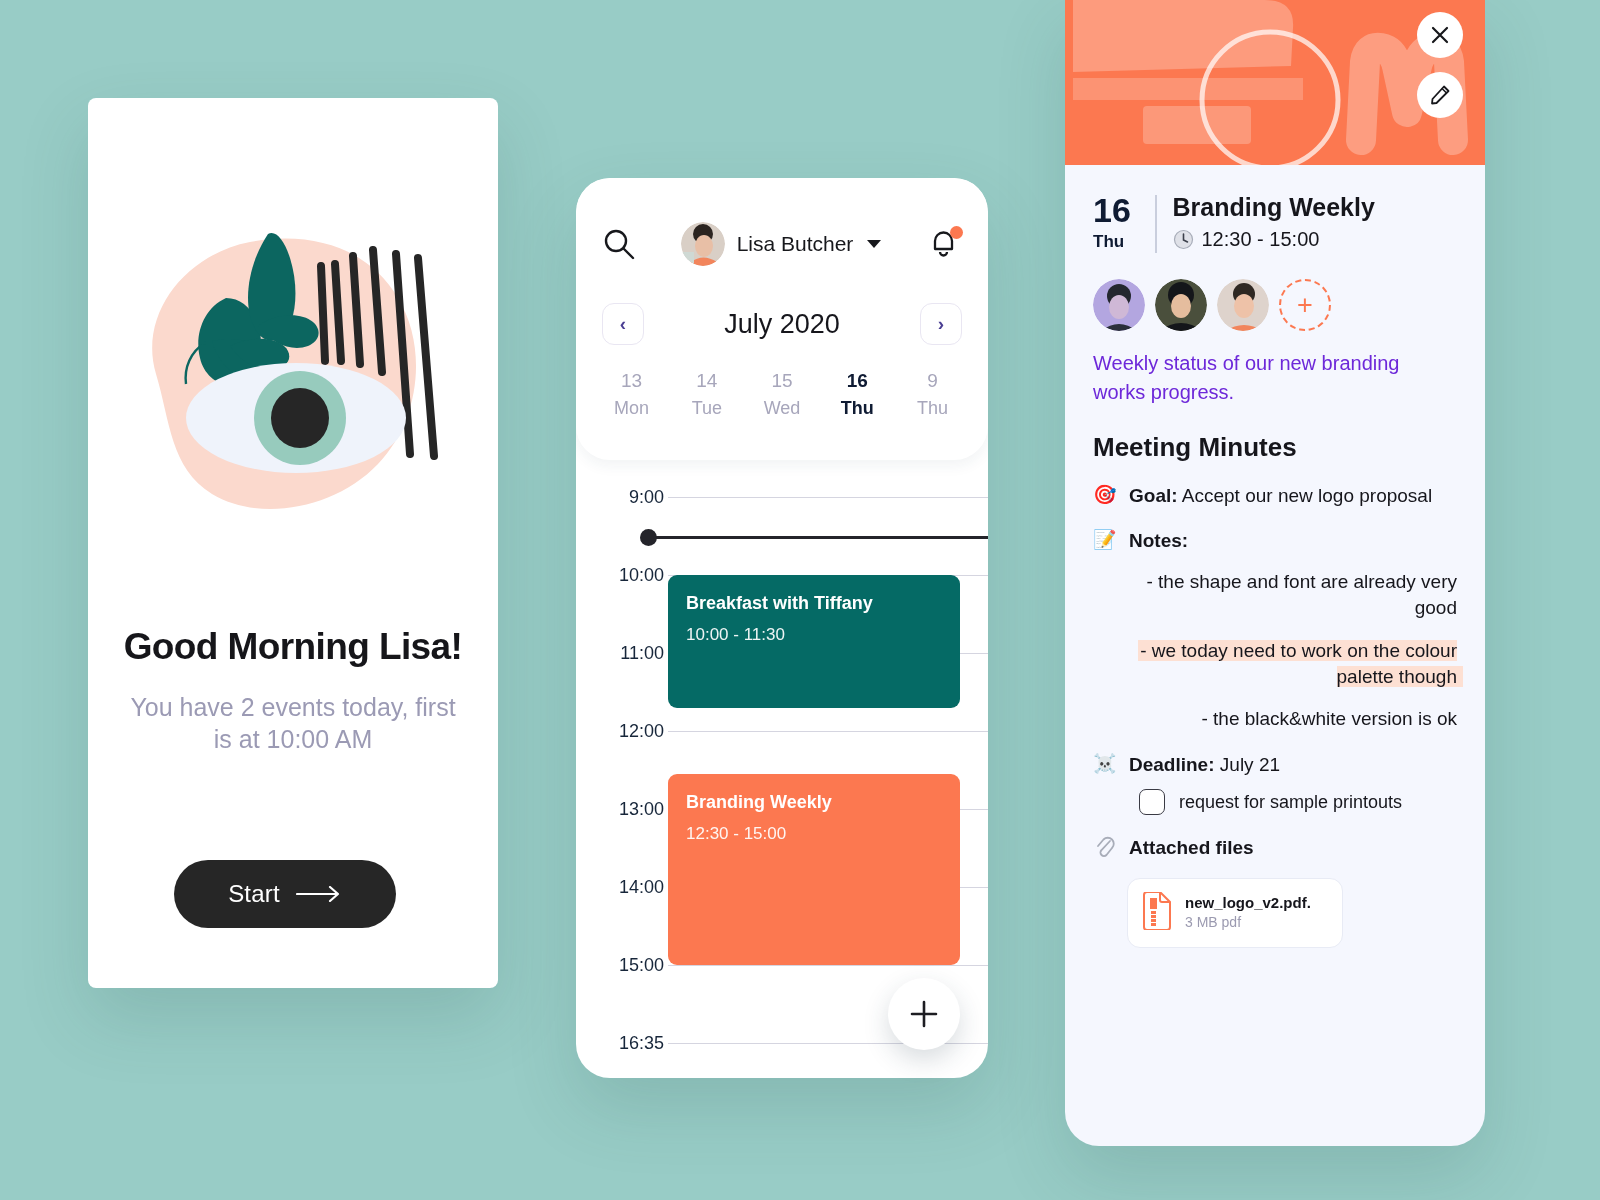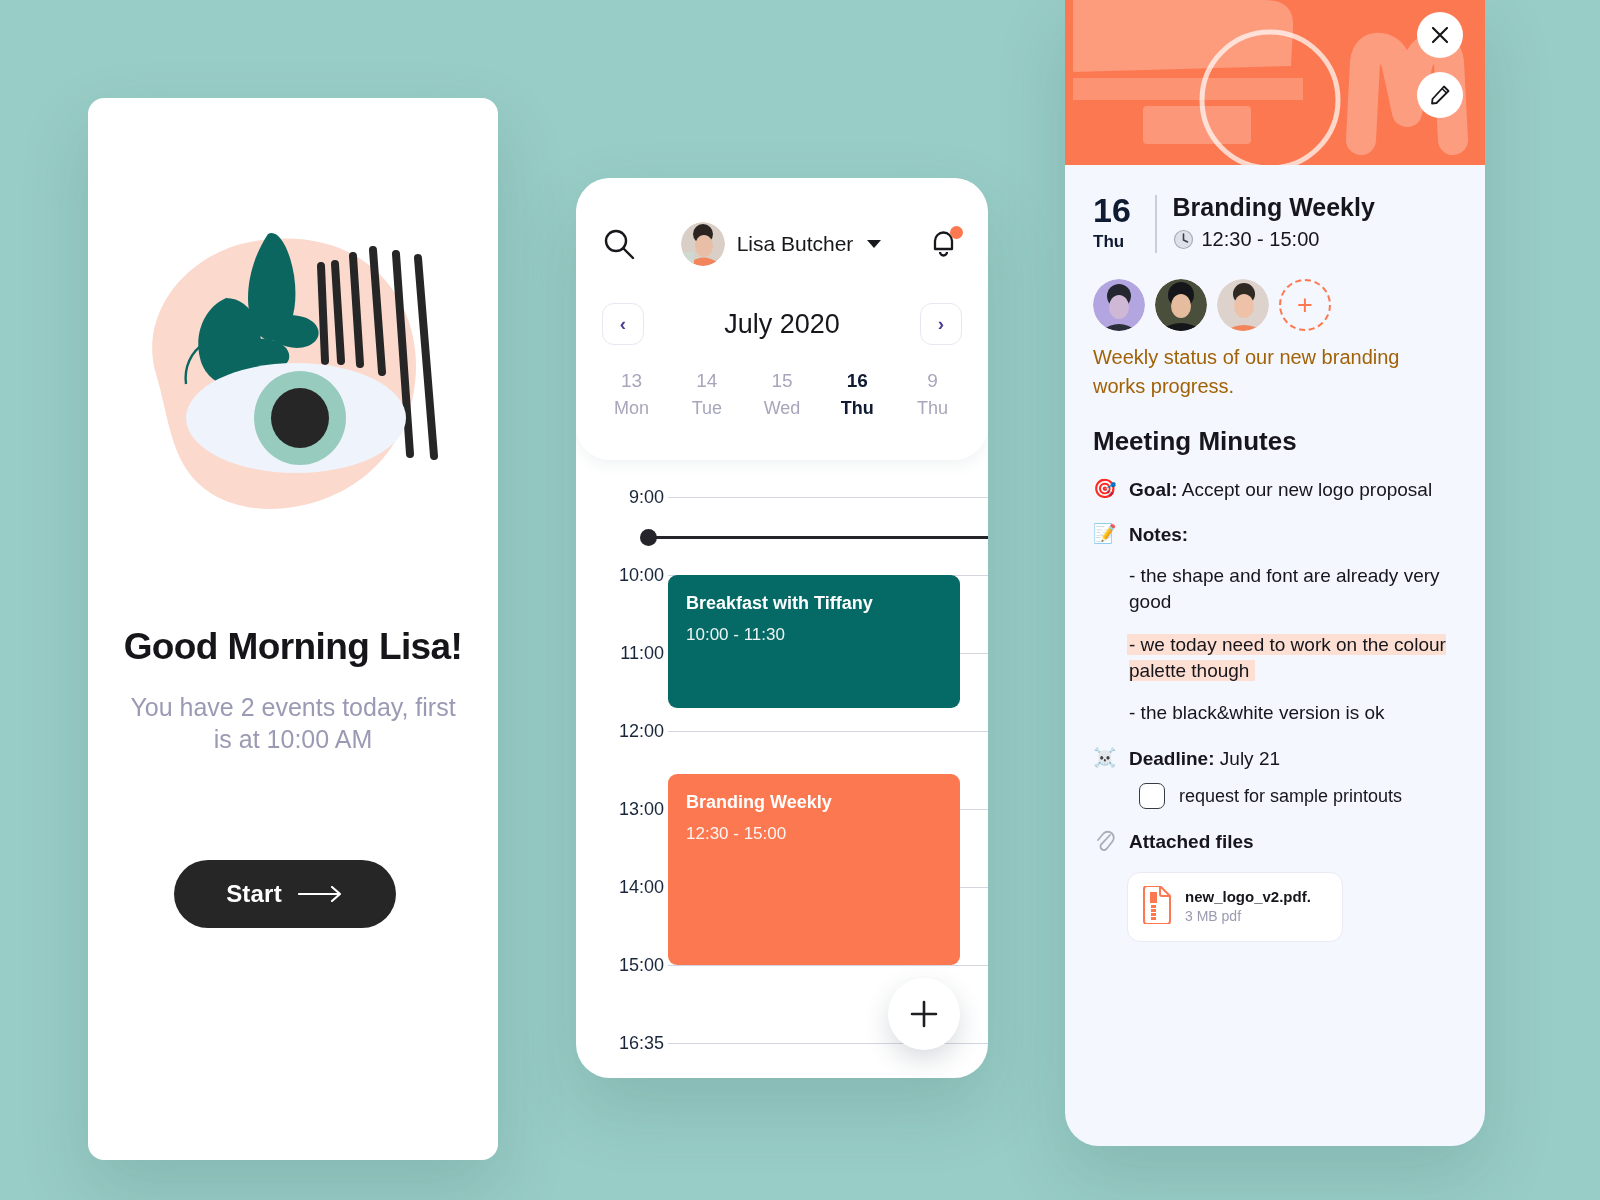--- a/index.html
+++ b/index.html
@@ -8,43 +8,43 @@
     width: 1600px; height: 1200px;
     background: #98ccc6;
     font-family: "Liberation Sans", sans-serif;
     overflow: hidden;
   }
   .stage { position: relative; width: 1600px; height: 1200px; }
 
   
   .card-welcome {
     position: absolute; left: 88px; top: 98px;
-    width: 410px; height: 1062px;
-    background: #ffffff; border-radius: 16px;
+    width: 410px; height: 890px;
+    background: #ffffff; border-radius: 8px;
     box-shadow: 0 30px 70px rgba(40,80,75,.16);
     overflow: hidden;
   }
   .illus { position: absolute; left: 20px; top: 108px; width: 370px; height: 330px; }
   .welcome-title {
     position: absolute; left: 0; right: 0; top: 528px;
     text-align: center; font-size: 37px; font-weight: 700;
     color: #16161a; letter-spacing: -0.6px;
   }
   .welcome-sub {
     position: absolute; left: 40px; right: 40px; top: 594px;
     text-align: center; font-size: 25px; line-height: 1.26;
     color: #9b9ab4; font-weight: 400;
   }
   .start-btn {
     position: absolute; left: 86px; top: 762px;
     width: 222px; height: 68px; border-radius: 34px;
     background: #262626; border: none; cursor: pointer;
     display: flex; align-items: center; justify-content: center; gap: 16px;
   }
-  .start-btn .lbl { color: #fff; font-size: 24px; font-weight: 700; letter-spacing: .2px; }
+  .start-btn .lbl { color: #fff; font-size: 24px; font-weight: 400; letter-spacing: .2px; }
 
   
   .card-cal {
     position: absolute; left: 576px; top: 178px;
     width: 412px; height: 900px;
     background: #ffffff; border-radius: 34px;
     box-shadow: 0 30px 70px rgba(40,80,75,.16);
     overflow: hidden;
   }
   .cal-head {
@@ -124,29 +124,29 @@
   .ev-when { display: flex; align-items: center; gap: 8px; margin-top: 5px;
              font-size: 20px; color: #16161c; }
 
   .attendees { display: flex; align-items: center; gap: 10px; margin-top: 22px; }
   .att { width: 52px; height: 52px; border-radius: 50%; overflow: hidden; flex: 0 0 auto; }
   .att-add { width: 52px; height: 52px; border-radius: 50%; flex: 0 0 auto;
              border: 2.5px dashed #fc7850; background: transparent; cursor: pointer;
              display: flex; align-items: center; justify-content: center;
              color: #fc7850; font-size: 27px; line-height: 1; font-weight: 400; }
 
-  .ev-desc { margin-top: 12px; font-size: 20px; line-height: 1.42; color: #a16207; max-width: 340px; }
+  .ev-desc { margin-top: 18px; font-size: 20px; line-height: 1.42; color: #6d28d9; max-width: 340px; }
   .mm-title { margin-top: 26px; font-size: 26px; font-weight: 700; color: #16161c; }
 
   .mrow { display: flex; align-items: flex-start; gap: 12px; margin-top: 20px; }
   .mico { width: 24px; flex: 0 0 auto; font-size: 19px; line-height: 1.3; text-align: center; }
   .mtxt { flex: 1; font-size: 19px; line-height: 1.32; color: #16161c; }
   .mtxt b { font-weight: 700; }
 
-  .notes-list { margin-top: 12px; padding-left: 36px; }
+  .notes-list { margin-top: 12px; padding-left: 36px; text-align: right; }
   .note { font-size: 19px; line-height: 1.38; color: #16161c; margin-top: 14px; }
   .note.hl { background: #fde0d3; display: inline; box-shadow: 6px 0 0 #fde0d3, -2px 0 0 #fde0d3; }
   .note-wrap { margin-top: 16px; }
 
   .todo-list { margin-top: 12px; padding-left: 46px; }
   .todo { display: flex; align-items: center; gap: 14px; margin-top: 10px; cursor: pointer; }
   .cbox { width: 26px; height: 26px; border-radius: 7px; border: 1.8px solid #3a3a44;
           background: #fff; flex: 0 0 auto; display: flex; align-items: center; justify-content: center; }
   .cbox.on { background: #fc7850; border-color: #fc7850; }
   .todo-lbl { font-size: 18px; color: #16161c; }

